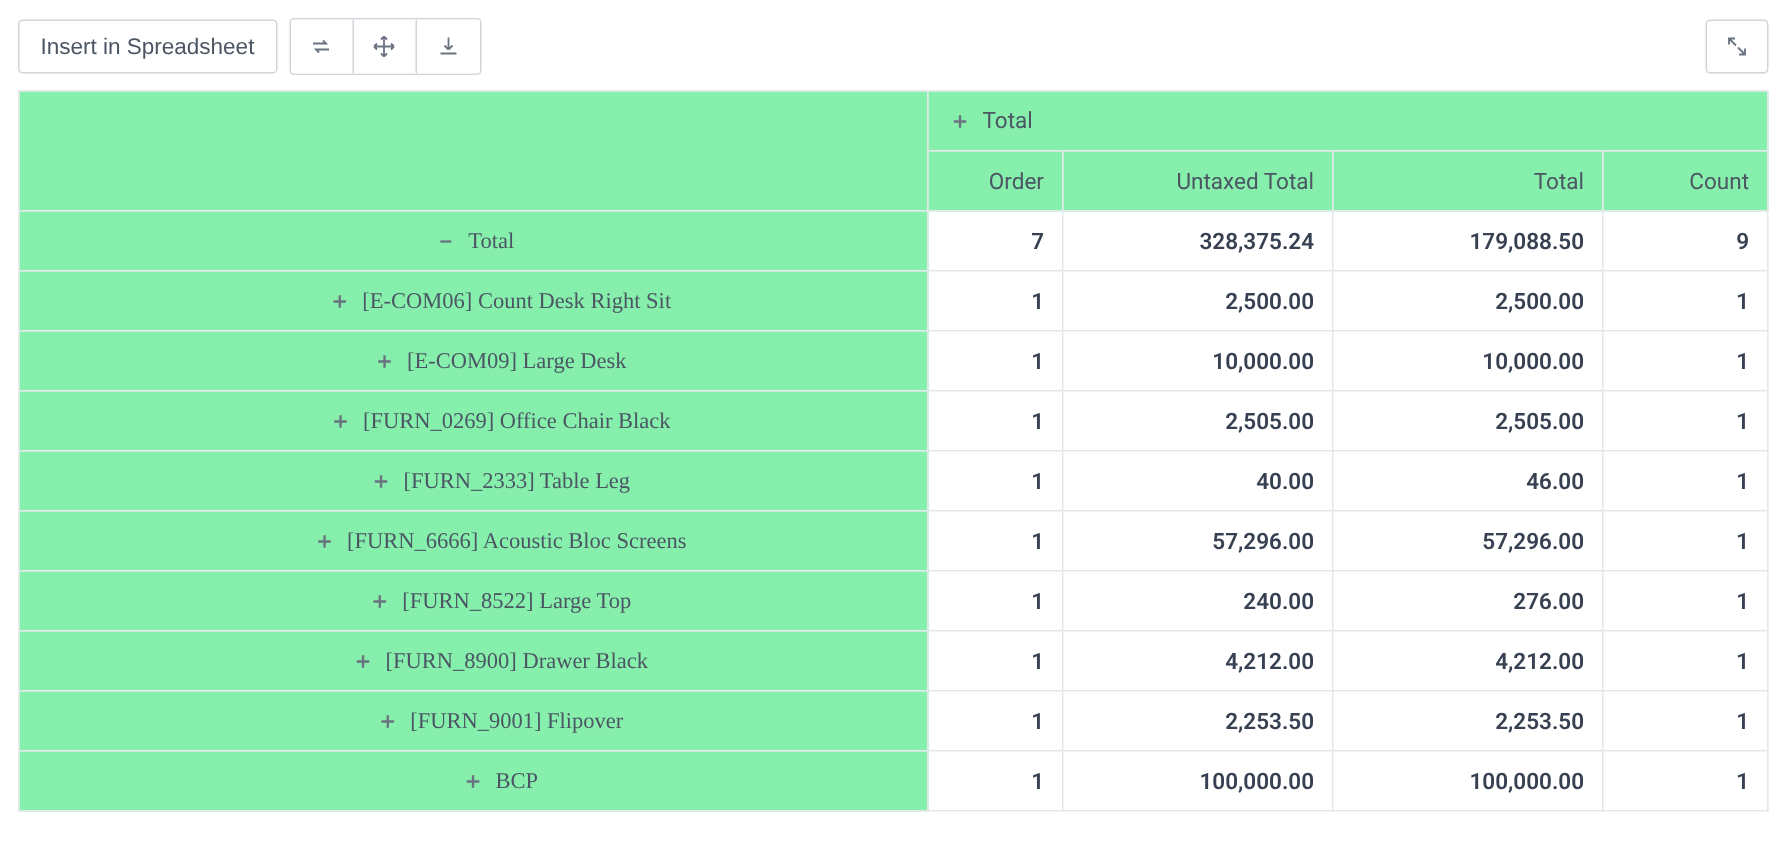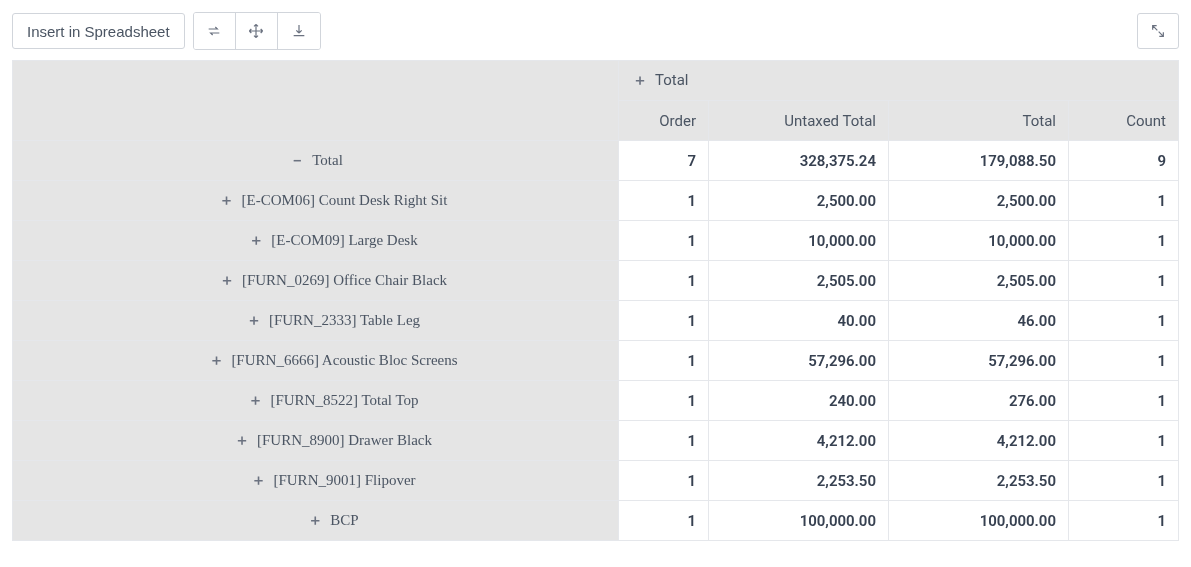--- a/index.html
+++ b/index.html
@@ -50,21 +50,21 @@
     width: 100%;
     table-layout: fixed;
   }
   table.pivot th, table.pivot td {
     border: 1px solid #e5e7eb;
     padding: 8px 12px;
     font-size: 15px;
     vertical-align: middle;
     height: 40px;
   }
-  table.pivot th { font-weight: 400; color:#4b5563; background:#e5e5e5;}
+  table.pivot th { font-weight: 400; color:#4b5563; background:#86efac;}
   .col-label { color:#9ca3af; text-align:right; }
   .rowhead { background:#f9fafb; color:#4b5563;font-family:Liberation Serif, serif; }
   .num { text-align:right; font-variant-numeric: tabular-nums; }
   .bold { font-weight:600; color:#374151;}
   .toggle-icon {
     display:inline-block;
     width:18px;
     text-align:center;
     font-weight:700;
     color:#6b7280;
@@ -168,21 +168,21 @@
         <td class="num bold">1</td>
       </tr>
       <tr>
         <th class="rowhead indent-1"><span class="toggle-icon">＋</span><span>[FURN_6666] Acoustic Bloc Screens</span></th>
         <td class="num bold">1</td>
         <td class="num bold">57,296.00</td>
         <td class="num bold">57,296.00</td>
         <td class="num bold">1</td>
       </tr>
       <tr>
-        <th class="rowhead indent-1"><span class="toggle-icon">＋</span><span>[FURN_8522] Total Top</span></th>
+        <th class="rowhead indent-1"><span class="toggle-icon">＋</span><span>[FURN_8522] Large Top</span></th>
         <td class="num bold">1</td>
         <td class="num bold">240.00</td>
         <td class="num bold">276.00</td>
         <td class="num bold">1</td>
       </tr>
       <tr>
         <th class="rowhead indent-1"><span class="toggle-icon">＋</span><span>[FURN_8900] Drawer Black</span></th>
         <td class="num bold">1</td>
         <td class="num bold">4,212.00</td>
         <td class="num bold">4,212.00</td>

